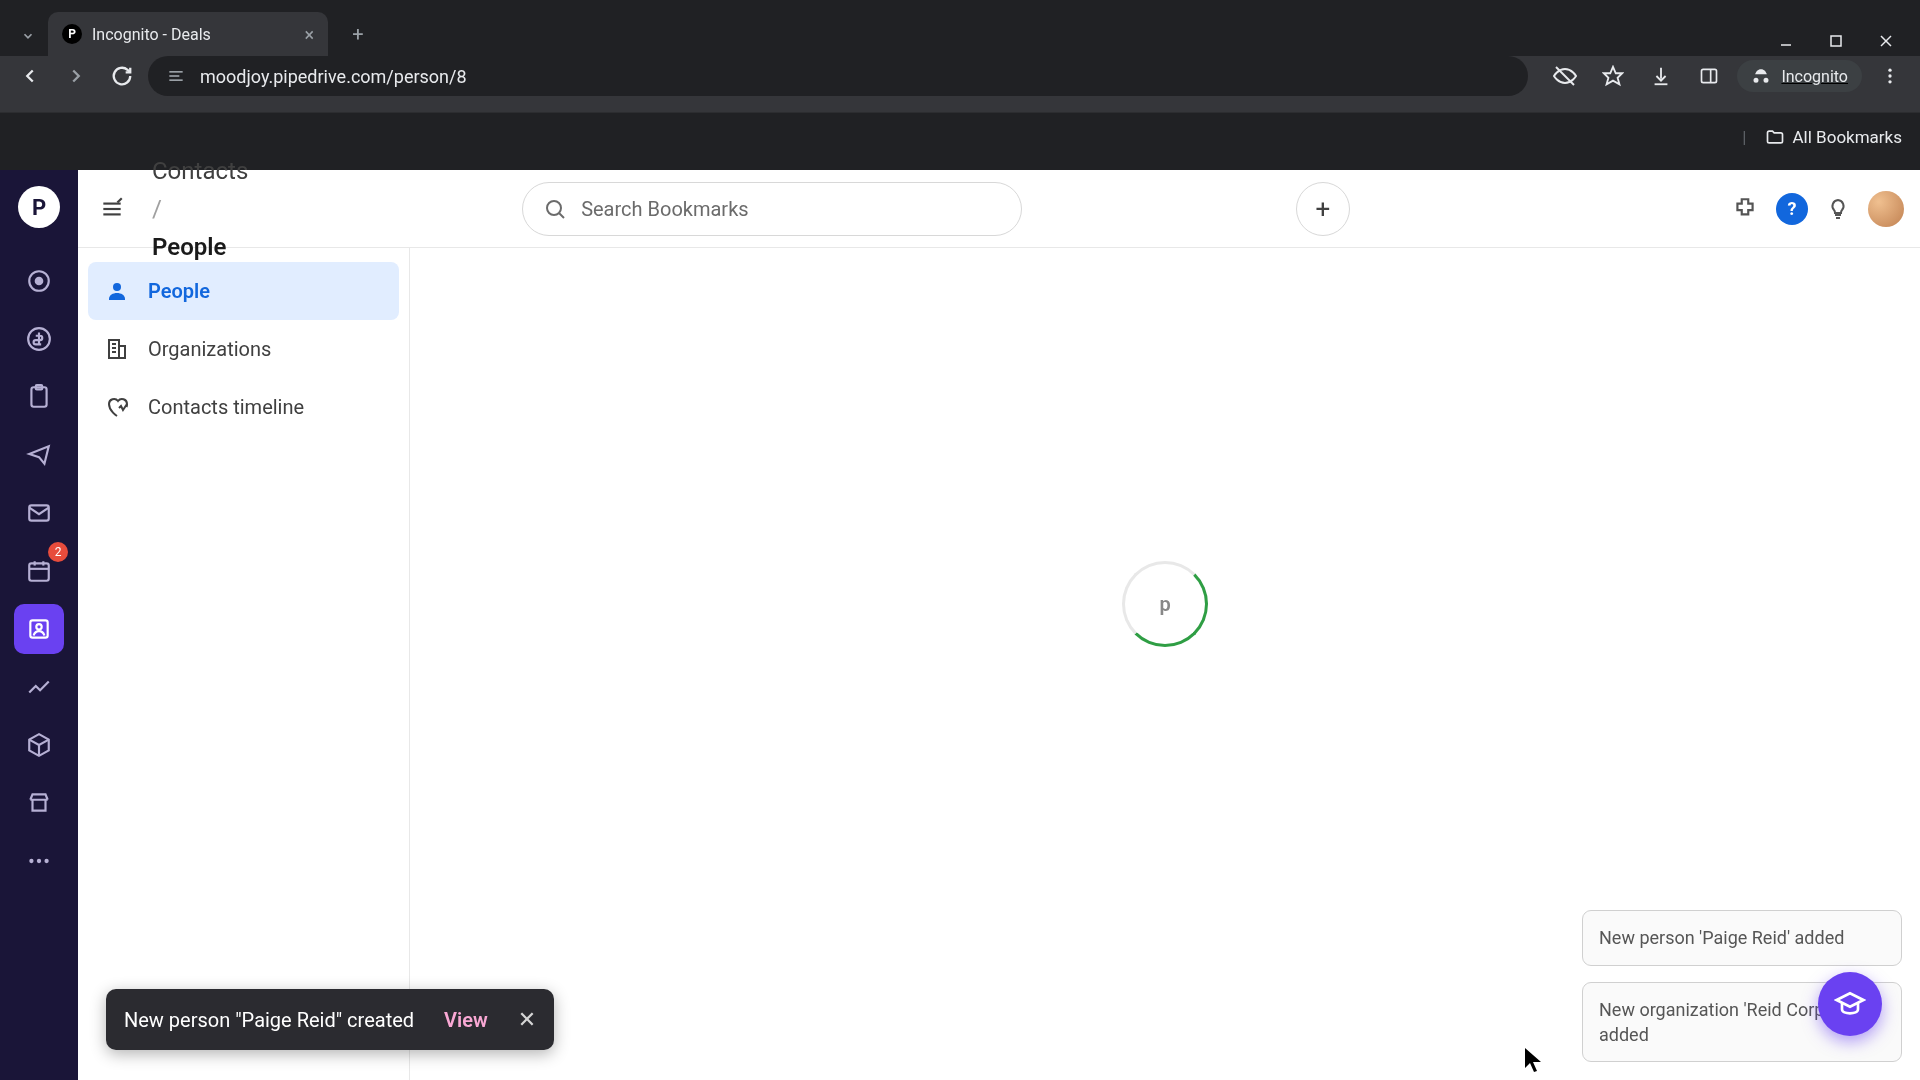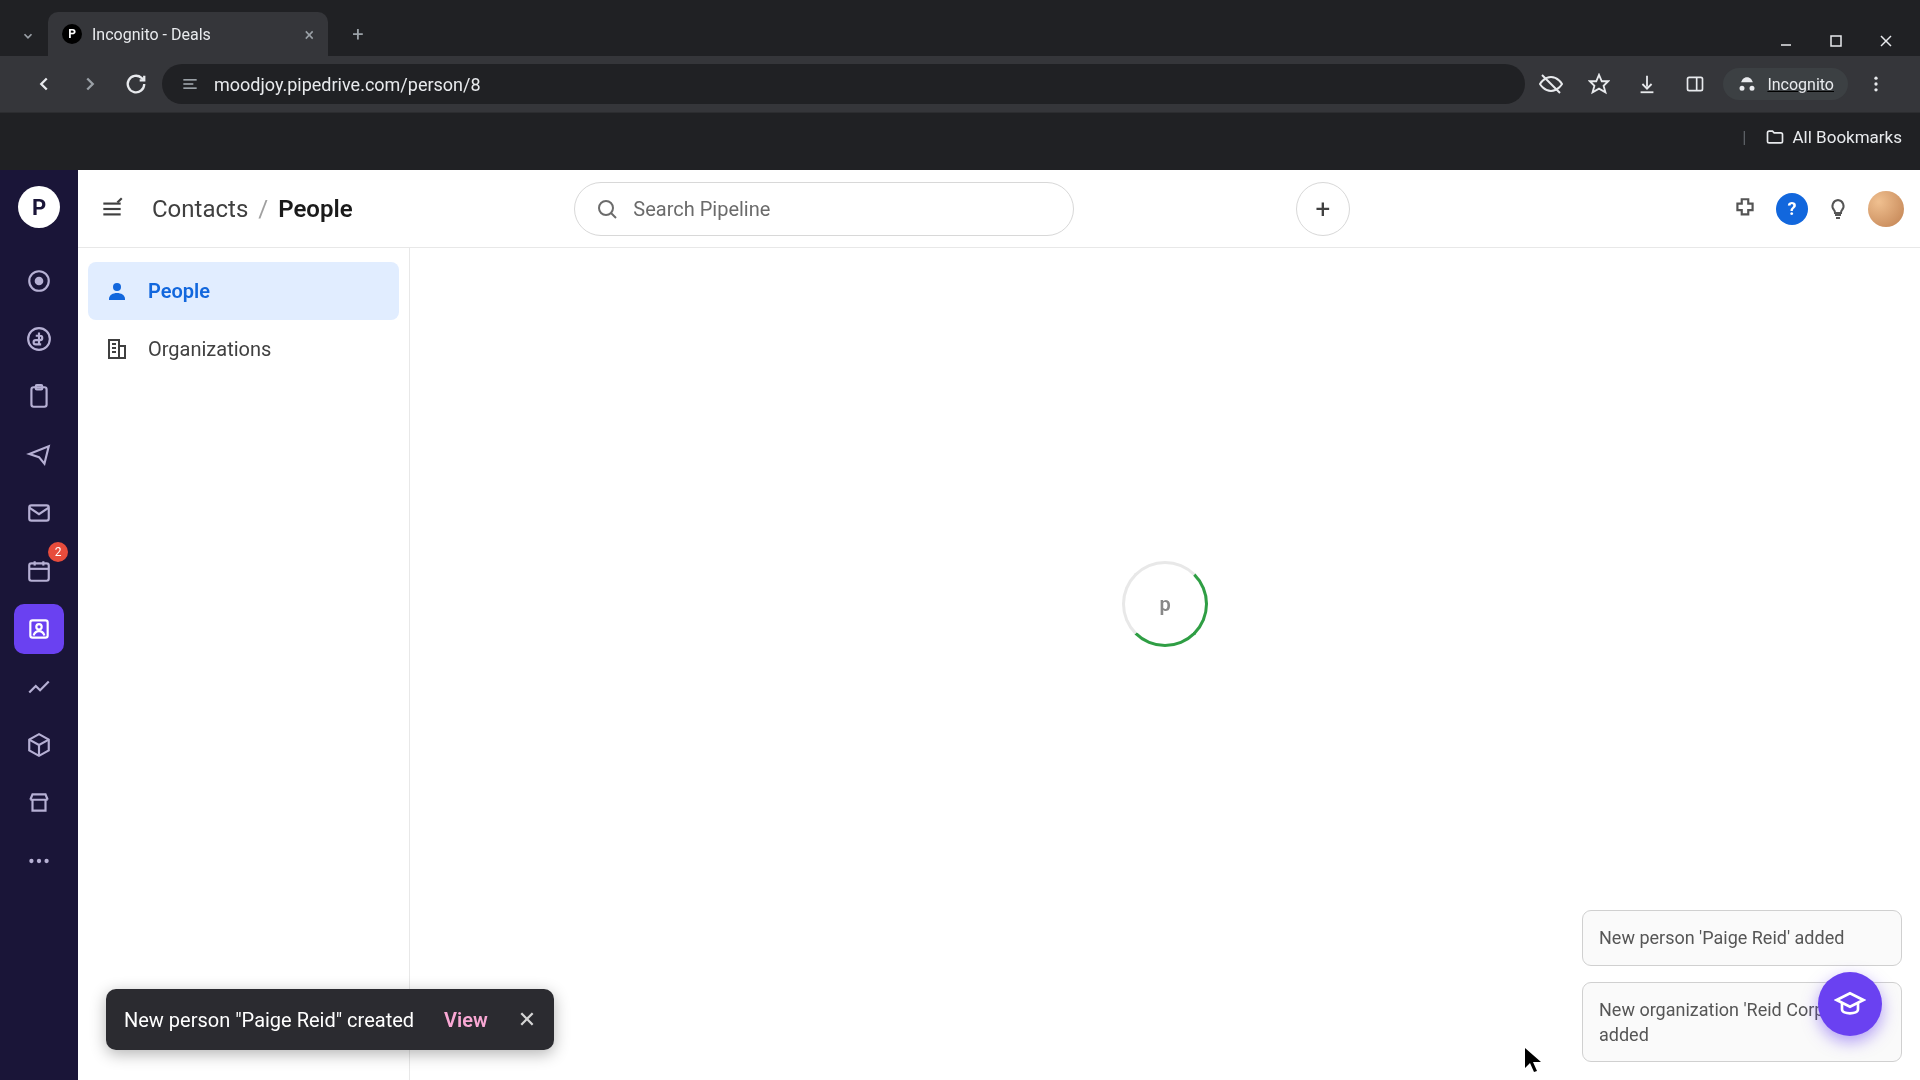--- a/index.html
+++ b/index.html
@@ -9,21 +9,21 @@
 .browser-chrome { height: 170px; background: #202124; display: flex; flex-direction: column; }
 .tab-strip { height: 56px; display: flex; align-items: flex-end; padding-left: 8px; }
 .tab-dropdown { width: 40px; height: 40px; color: #9aa0a6; display:flex; align-items:center; justify-content:center; font-size: 14px; }
 .browser-tab { height: 44px; background: #35363a; border-radius: 10px 10px 0 0; display: flex; align-items: center; padding: 0 14px; gap: 10px; color: #e8eaed; font-size: 16px; min-width: 280px; position:relative; }
 .browser-tab .favicon { width: 20px; height: 20px; background: #000; color:#fff; border-radius:50%; display:flex; align-items:center; justify-content:center; font-size:12px; font-weight:bold; }
 .browser-tab .close-tab { color:#9aa0a6; font-size:18px; margin-left:auto; cursor:pointer; }
 .new-tab-btn { width: 36px; height: 36px; color:#9aa0a6; display:flex; align-items:center; justify-content:center; font-size:20px; cursor:pointer; margin-left:12px; margin-bottom:4px; }
 .window-controls { margin-left:auto; display:flex; gap:10px; color:#e8eaed; padding-right:14px; align-items:flex-start; padding-top:8px; }
 .window-controls span { width:40px; height:30px; display:flex; align-items:center; justify-content:center; cursor:pointer; }
 
-.toolbar { height: 56px; background:#35363a; display:flex; align-items:center; padding: 0 24px; gap: 6px; }
+.toolbar { height: 56px; background:#35363a; display:flex; align-items:flex-start; padding: 0 10px; gap: 6px; }
 .nav-btn { width:40px; height:40px; display:flex; align-items:center; justify-content:center; color:#9aa0a6; cursor:pointer; border-radius:50%; }
 .nav-btn.active { color:#e8eaed; }
 .url-bar { flex:1; max-width: 1380px; height:40px; background:#202124; border-radius:20px; display:flex; align-items:center; padding: 0 18px; gap:14px; color:#e8eaed; font-size:18px; }
 .url-bar .site-info { color:#9aa0a6; }
 .toolbar-right { margin-left:auto; display:flex; align-items:center; gap:8px;text-decoration:underline; }
 .incognito-chip { background:#3c4043; color:#e8eaed; padding:6px 14px; border-radius:20px; display:flex; align-items:center; gap:10px; font-size:16px; }
 
 .bookmarks-row { height:48px; background:#202124; display:flex; align-items:center; justify-content:flex-end; padding: 0 18px; color:#e8eaed; font-size:17px; gap:8px; border-top:1px solid #2c2d30; }
 .bookmarks-row .divider { color:#5f6368; margin-right:10px; }
 
@@ -31,21 +31,21 @@
 .app { position:relative; height: calc(1080px - 170px); display:flex; background:#fff; }
 .rail { width: 78px; background:#1a1538; display:flex; flex-direction:column; align-items:center; padding-top:16px; gap:8px; }
 .rail-logo { width:42px; height:42px; background:#fff; color:#1a1538; border-radius:50%; display:flex; align-items:center; justify-content:center; font-weight:bold; font-size:22px; margin-bottom:20px; }
 .rail-item { width:50px; height:50px; display:flex; align-items:center; justify-content:center; color:#b6b0d4; border-radius:10px; cursor:pointer; position:relative; }
 .rail-item.active { background:#6a41f1; color:#fff; }
 .rail-badge { position:absolute; top:-4px; right:-4px; background:#e74c3c; color:#fff; border-radius:10px; font-size:12px; min-width:20px; height:20px; display:flex; align-items:center; justify-content:center; padding:0 4px; }
 
 .app-body { flex:1; display:flex; flex-direction:column; }
 .app-header { height:78px; border-bottom:1px solid #e8e8e8; display:flex; align-items:center; padding: 0 16px; gap: 22px; }
 .menu-collapse { width:36px; height:36px; display:flex; align-items:center; justify-content:center; color:#404040; cursor:pointer; }
-.breadcrumb { font-size:24px; color:#404040; display:flex; gap:10px; }
+.breadcrumb { font-size:24px; color:#404040; display:flex; gap:10px;flex-direction:column; }
 .breadcrumb .sep { color:#a0a0a0; }
 .breadcrumb .current { color:#1a1a1a; font-weight:600; }
 .search-box { margin-left:auto; margin-right:auto; width:500px; height:54px; border:1px solid #d8d8d8; border-radius:28px; display:flex; align-items:center; padding:0 20px; gap:14px; color:#6b6b6b; font-size:20px; }
 .add-deal-btn { width:54px; height:54px; border:1px solid #d8d8d8; border-radius:50%; display:flex; align-items:center; justify-content:center; font-size:26px; color:#404040; cursor:pointer; }
 .header-right { display:flex; align-items:center; gap:18px; margin-left: 360px; }
 .help-badge { width:32px; height:32px; background:#1267dd; color:#fff; border-radius:50%; display:flex; align-items:center; justify-content:center; font-size:18px; font-weight:bold; }
 .avatar { width:36px; height:36px; border-radius:50%; background: radial-gradient(circle at 30% 30%, #f0c090, #c08050); }
 
 .app-main { flex:1; display:flex; position:relative; }
 .sidebar { width:332px; border-right:1px solid #e8e8e8; padding:14px 10px; }
@@ -278,21 +278,21 @@
         <span class="sep">/</span>
         <span class="current">People</span>
       </div>
       <div class="search-box">
         <span>
           <svg width="24" height="24" viewBox="0 0 24 24" fill="none" stroke="currentColor" stroke-width="2">
               <circle cx="11" cy="11" r="7"></circle>
               <line x1="21" y1="21" x2="16" y2="16"></line>
             </svg>
         </span>
-        <span>Search Pipeline</span>
+        <span>Search Bookmarks</span>
       </div>
       <div class="add-deal-btn">+</div>
       <div class="header-right">
         <span style="color:#555">
           <svg width="26" height="26" viewBox="0 0 24 24" fill="none" stroke="currentColor" stroke-width="2">
               <path d="M9 3h6v4h4v6h-4v4H9v-4H5V7h4V3z"></path>
             </svg>
         </span>
         <span class="help-badge">?</span>
         <span style="color:#555">
@@ -320,20 +320,29 @@
               <svg width="24" height="24" viewBox="0 0 24 24" fill="none" stroke="currentColor" stroke-width="2">
                 <rect x="4" y="3" width="10" height="18"></rect>
                 <rect x="14" y="9" width="6" height="12"></rect>
                 <line x1="7" y1="7" x2="11" y2="7"></line>
                 <line x1="7" y1="11" x2="11" y2="11"></line>
                 <line x1="7" y1="15" x2="11" y2="15"></line>
               </svg>
             </span>
           <span>Organizations</span>
         </div>
+        <div class="sidebar-item">
+          <span class="sb-icon">
+              <svg width="24" height="24" viewBox="0 0 24 24" fill="none" stroke="currentColor" stroke-width="2">
+                <path d="M12 21s-8-5-8-12a5 5 0 019-3 5 5 0 019 3c0 1 0 2-.5 3"></path>
+                <polyline points="14 13 16 11 18 15 22 9"></polyline>
+              </svg>
+            </span>
+          <span>Contacts timeline</span>
+        </div>
       </div>
 
       <div class="content">
         <div class="spinner">
           <span>p</span>
         </div>
 
         <div class="cursor">
           <svg width="18" height="26" viewBox="0 0 18 26" fill="#000">
               <path d="M0 0l0 20 5-5 4 9 3-1-4-9 8 0z"></path>

